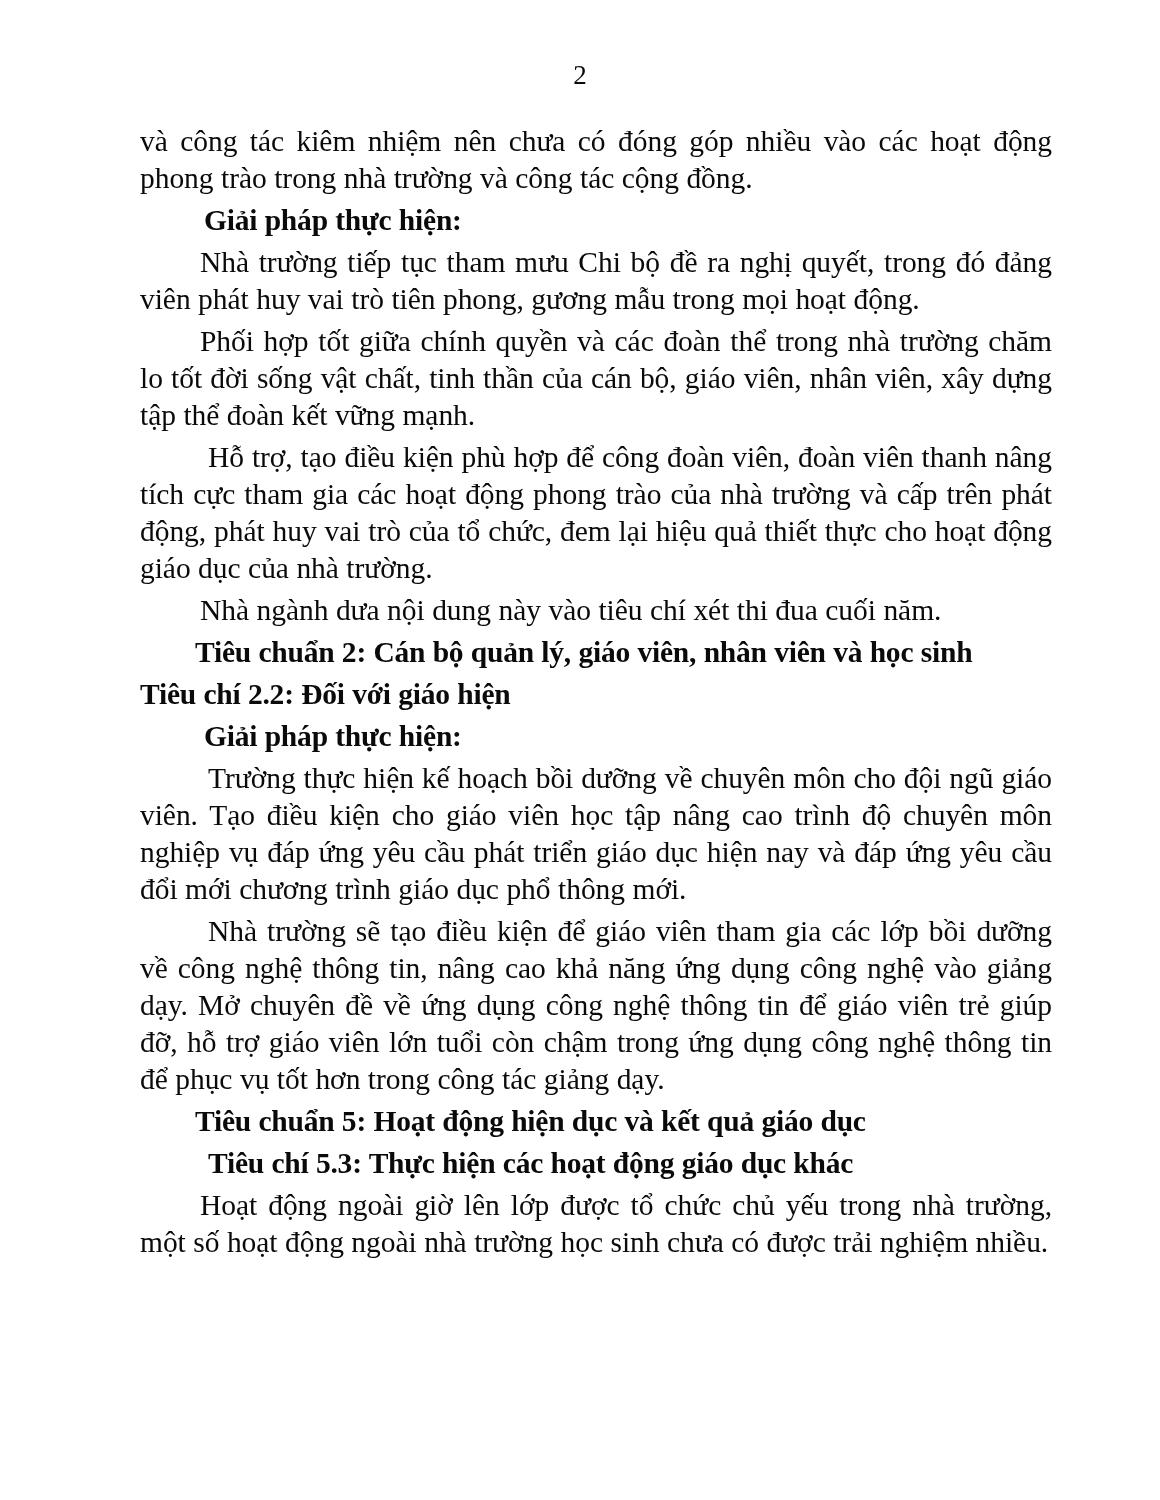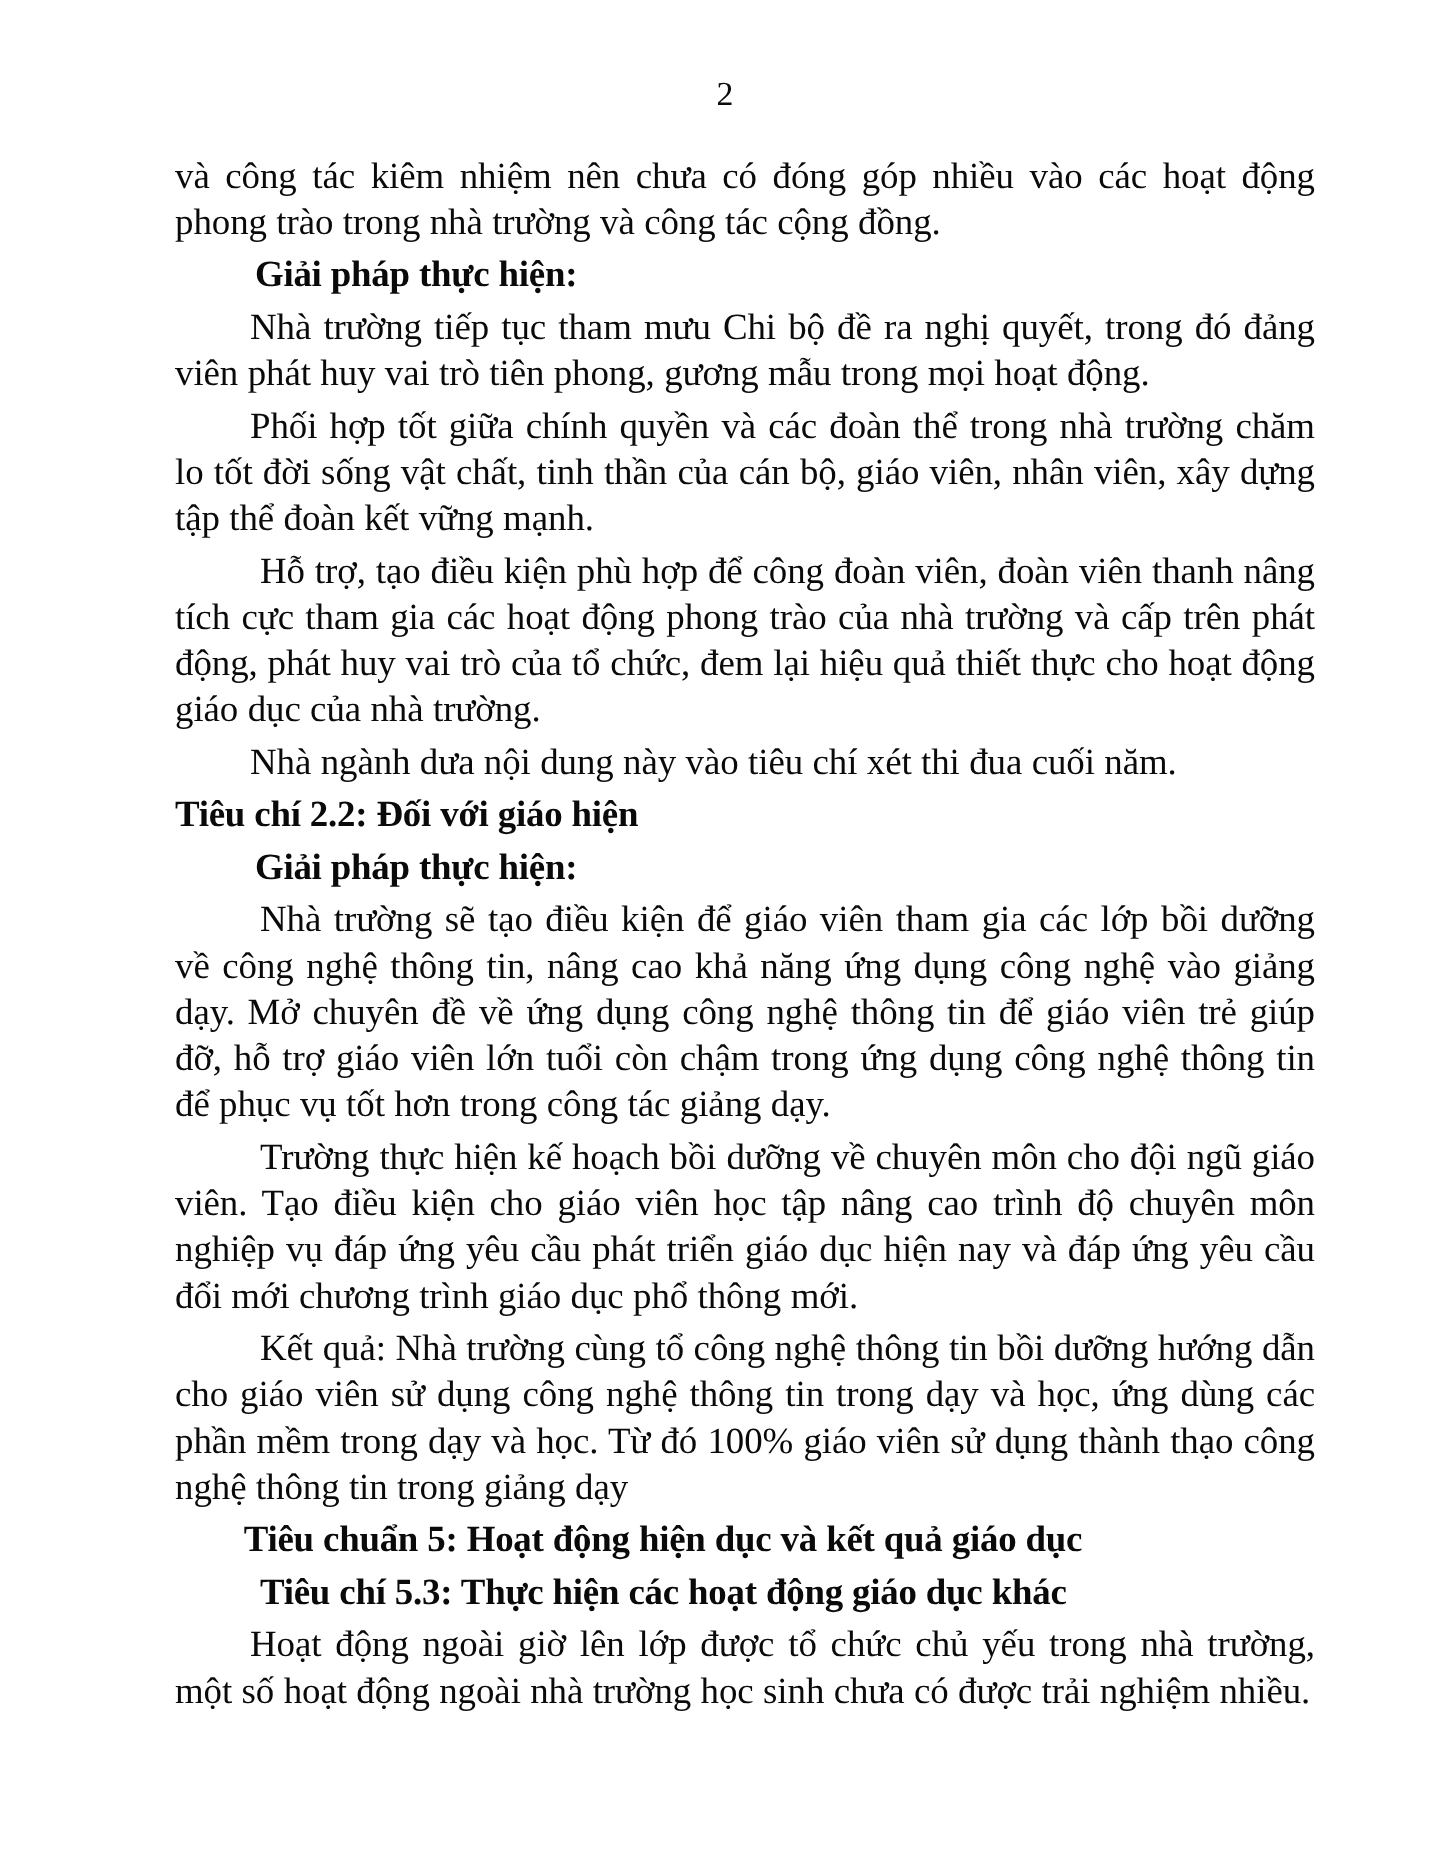--- a/index.html
+++ b/index.html
@@ -84,31 +84,31 @@
 
     <p class="indent">Nhà trường tiếp tục tham mưu Chi bộ đề ra nghị quyết, trong đó đảng viên phát huy vai trò tiên phong, gương mẫu trong mọi hoạt động.</p>
 
     <p class="indent">Phối hợp tốt giữa chính quyền và các đoàn thể trong nhà trường chăm lo tốt đời sống vật chất, tinh thần của cán bộ, giáo viên, nhân viên, xây dựng tập thể đoàn kết vững mạnh.</p>
 
     <p class="indent-lg">Hỗ trợ, tạo điều kiện phù hợp để công đoàn viên, đoàn viên thanh nâng tích cực tham gia các hoạt động  phong trào của nhà trường và cấp trên phát động, phát huy vai trò của tổ chức, đem lại hiệu quả thiết thực cho hoạt động giáo dục của nhà trường.</p>
 
     <p class="indent last-line-left">Nhà ngành dưa nội dung này vào tiêu chí xét thi đua cuối năm.</p>
 
 
+    <p class="heading h-ind-3">Tiêu chuẩn 2: Cán bộ quản lý, giáo viên, nhân viên và học sinh</p>
 
     <p class="heading h-ind-2">Tiêu chí 2.2: Đối với giáo hiện</p>
 
 
     <p class="heading h-ind-1">Giải pháp thực hiện:</p>
 
+    <p class="indent-lg">Trường thực hiện kế hoạch bồi dưỡng về chuyên môn cho đội ngũ giáo viên. Tạo điều kiện cho giáo viên học tập nâng cao trình độ chuyên môn nghiệp vụ đáp ứng yêu cầu phát triển giáo dục hiện nay và đáp ứng yêu cầu đổi mới chương trình giáo dục phổ thông mới.</p>
+
     <p class="indent-lg">Nhà trường sẽ tạo điều kiện để giáo viên tham gia các lớp bồi dưỡng về công nghệ thông tin, nâng cao khả năng ứng dụng công nghệ vào giảng dạy. Mở chuyên đề về ứng dụng công nghệ thông tin để giáo viên trẻ giúp đỡ, hỗ trợ giáo viên lớn tuổi còn chậm trong ứng dụng công nghệ thông tin để phục vụ tốt hơn trong công tác giảng dạy.</p>
 
-    <p class="indent-lg">Trường thực hiện kế hoạch bồi dưỡng về chuyên môn cho đội ngũ giáo viên. Tạo điều kiện cho giáo viên học tập nâng cao trình độ chuyên môn nghiệp vụ đáp ứng yêu cầu phát triển giáo dục hiện nay và đáp ứng yêu cầu đổi mới chương trình giáo dục phổ thông mới.</p>
-
-    <p class="indent-lg">Kết quả: Nhà trường cùng tổ công nghệ thông tin bồi dưỡng hướng dẫn cho giáo viên sử dụng công nghệ thông tin trong dạy và học, ứng dùng các phần mềm trong dạy và học. Từ đó 100% giáo viên sử dụng thành thạo công nghệ thông tin trong giảng dạy</p>
 
     <p class="heading h-ind-3">Tiêu chuẩn 5: Hoạt động hiện dục và kết quả giáo dục</p>
 
     <p class="heading h-ind-4">Tiêu chí 5.3: Thực hiện các hoạt động giáo dục khác</p>
 
     <p class="indent">Hoạt động ngoài giờ lên lớp được tổ chức chủ yếu trong nhà trường, một số hoạt động ngoài nhà trường học sinh chưa có được trải nghiệm nhiều.</p>
 
   </div>
 </div>
 

